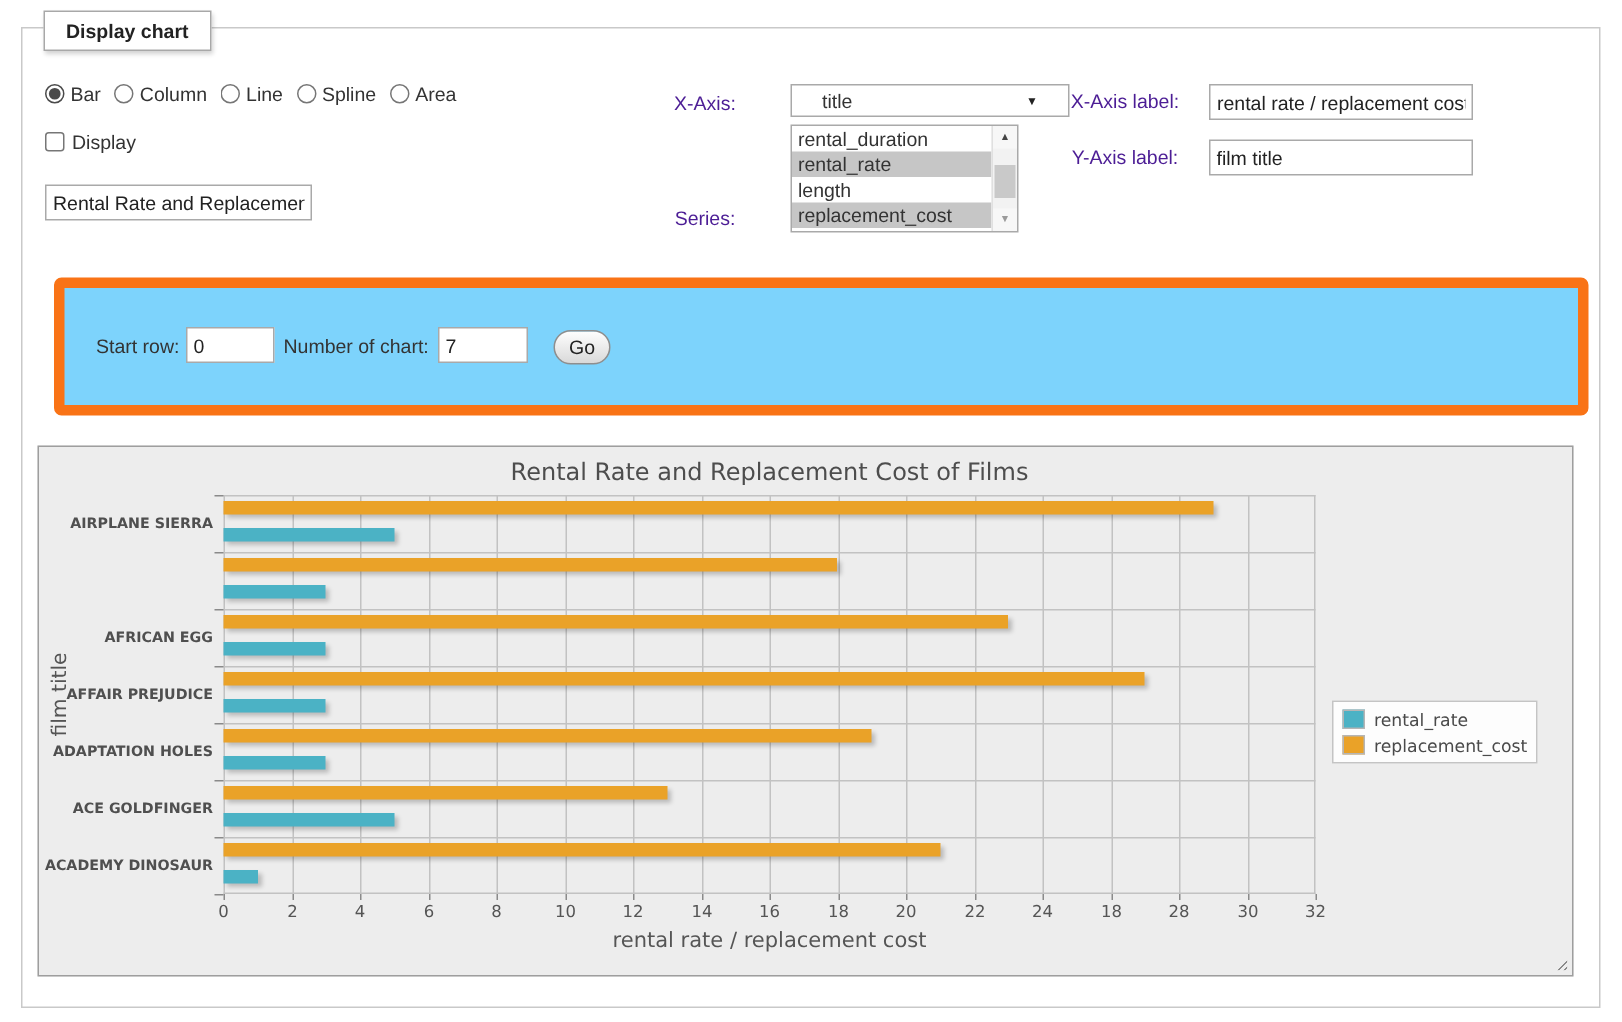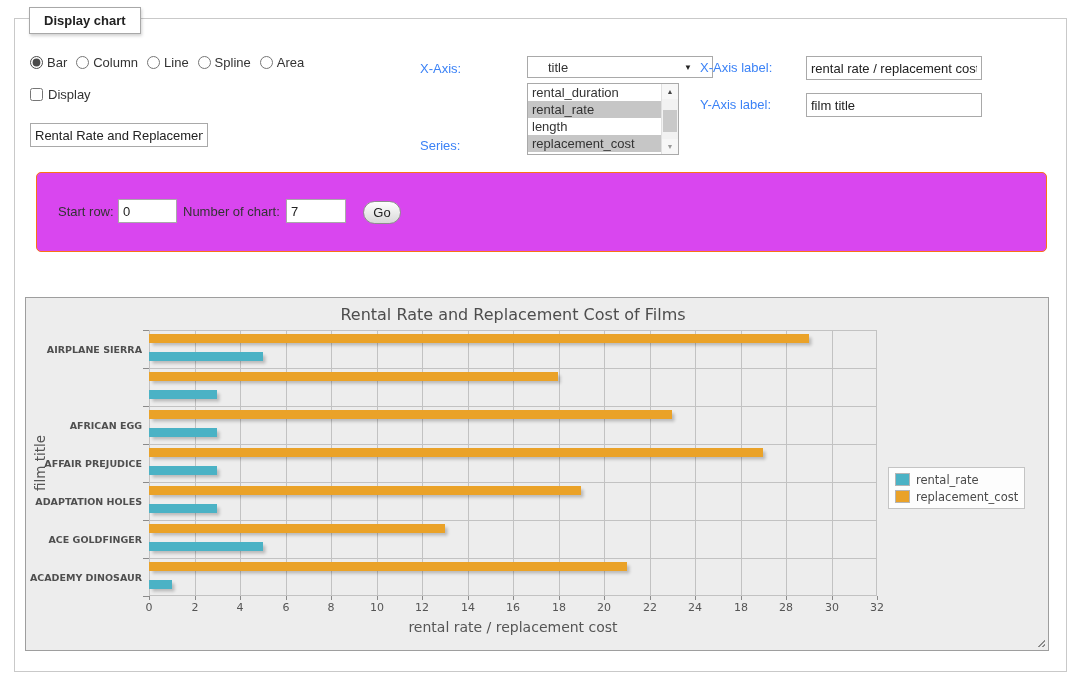--- a/index.html
+++ b/index.html
@@ -18,21 +18,21 @@
   #type-row{left:30px;top:55px;display:flex;align-items:center;}
   .type-opt{display:flex;align-items:center;margin-right:9px;}
   .type-opt input{width:13px;height:13px;margin:0 4px 0 0;accent-color:#4a4a4a;}
   #stacked-row{left:30px;top:87px;display:flex;align-items:center;}
   #stacked-row input{width:13px;height:13px;margin:0 5px 0 0;accent-color:#4a4a4a;}
 
   input.txt{border:1px solid #a9a9a9;background:#fff;color:#222;
     font-family:"Liberation Sans",sans-serif;font-size:13px;padding:2px 4px;height:18px;}
   #title-input{left:30px;top:123px;width:168px;}
 
-  .rlabel{text-align:left;color:#3b82f6;}
+  .rlabel{text-align:center;color:#4c1d95;}
   #xaxis-label{left:420px;top:61px;width:100px;}
   #series-label{left:420px;top:138px;width:100px;}
 
   
   #xaxis-select{left:527px;top:56px;width:144px;height:20px;border:1px solid #a9a9a9;background:#fff;
     display:flex;align-items:center;justify-content:space-between;padding:0 20px;cursor:default;}
   #xaxis-select .arrow{font-size:8px;color:#222;}
 
   
   #series-listbox{left:527px;top:83px;width:150px;height:70px;border:1px solid #a9a9a9;background:#fff;overflow:hidden;}
@@ -44,22 +44,22 @@
   #sb-up{top:0;color:#444;}
   #sb-down{bottom:0;color:#9a9a9a;}
   #sb-thumb{position:absolute;left:1px;top:26px;width:14px;height:22px;background:#c9c9c9;}
 
   #xlabel-label{left:700px;top:60px;width:100px;}
   #ylabel-label{left:700px;top:97px;width:100px;}
   #xlabel-input{left:806px;top:56px;width:166px;}
   #ylabel-input{left:806px;top:93px;width:166px;}
 
   
-  #rows-panel{left:36px;top:172px;width:1009px;height:78px;background:#d946ef;
-    border:1px solid #f97316;border-radius:5px;}
+  #rows-panel{left:36px;top:185px;width:1009px;height:78px;background:#7dd3fc;
+    border:7px solid #f97316;border-radius:5px;}
   #rows-panel .rp-label{position:absolute;color:#333;}
   #start-row-label{left:21px;top:31px;}
   #start-row-input{position:absolute;left:81px;top:26px;width:49px;}
   #num-rows-label{left:146px;top:31px;}
   #num-rows-input{position:absolute;left:249px;top:26px;width:50px;}
   #go-button{position:absolute;left:326px;top:28px;width:38px;height:23px;border:1px solid #8e8e8e;border-radius:12px;
     background:linear-gradient(#fefefe,#d9d9d9);font-family:"Liberation Sans",sans-serif;font-size:13px;color:#222;
     display:flex;align-items:center;justify-content:center;cursor:pointer;}
 
   

